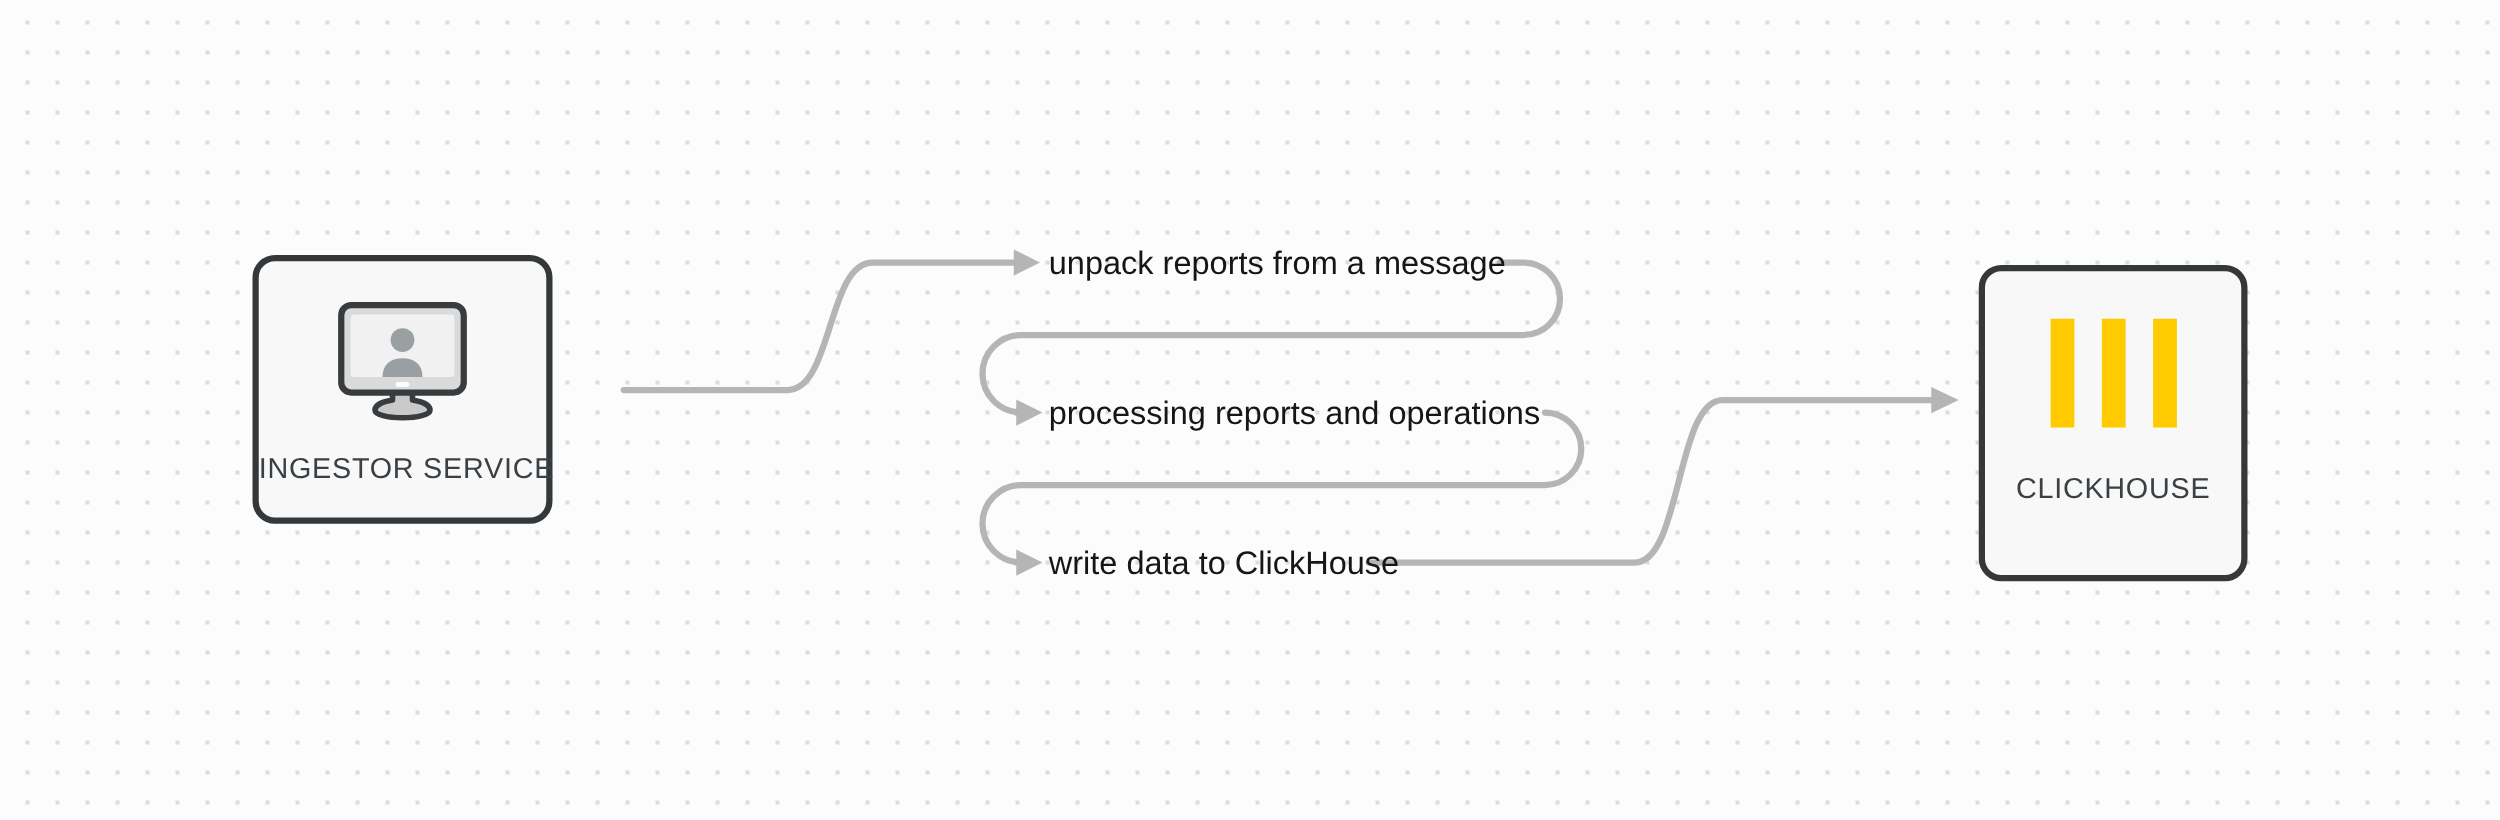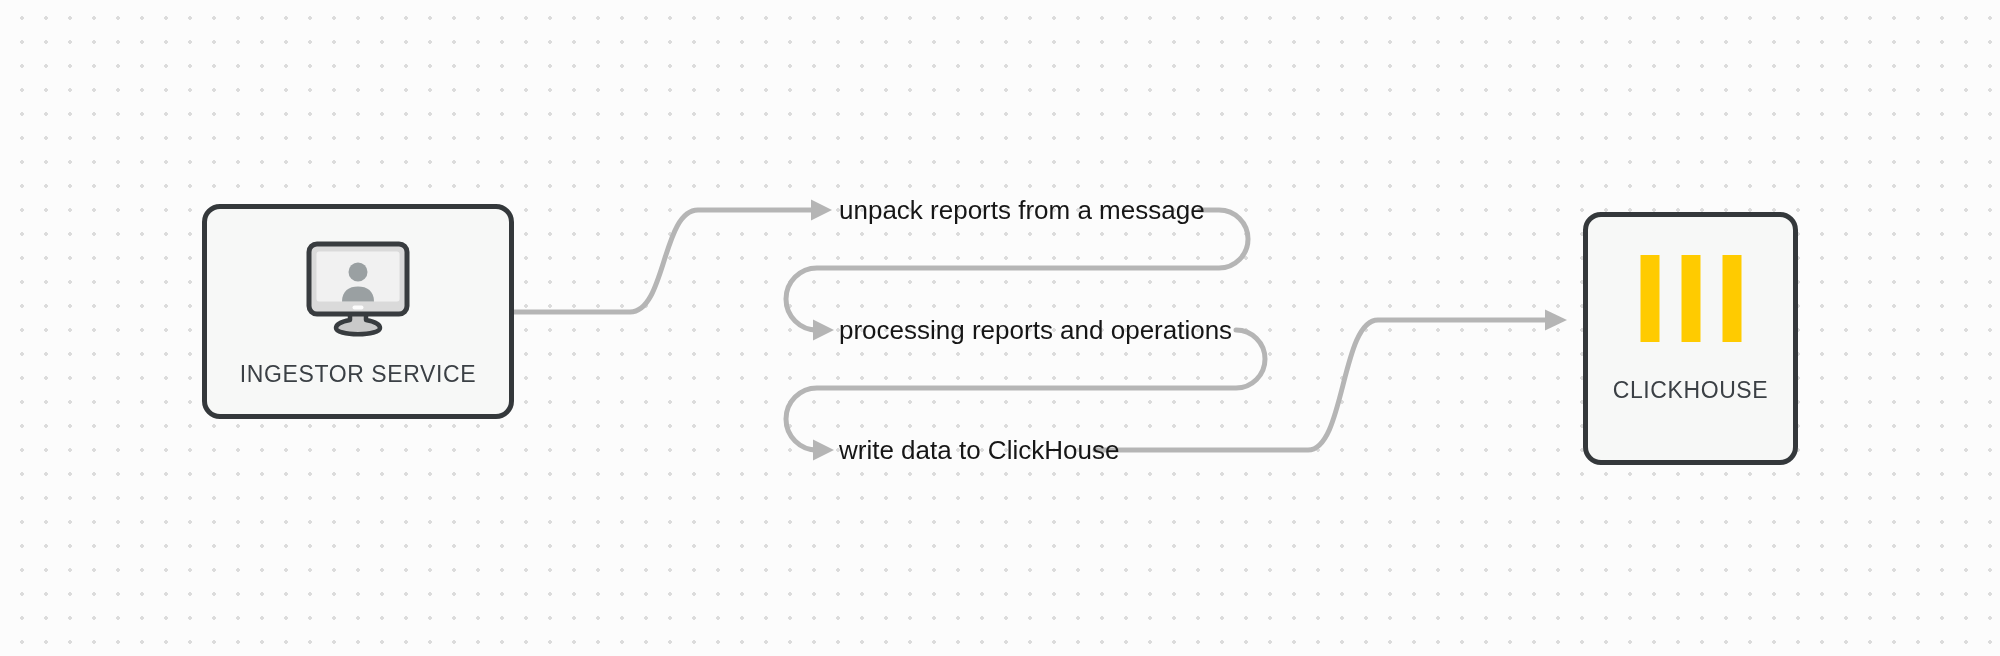--- a/index.html
+++ b/index.html
@@ -40,21 +40,21 @@
     stroke-linecap: round;
     stroke-linejoin: round;
   }
   .connectors polygon { fill: var(--connector-color); }
   .node {
     position: absolute;
     background: var(--node-fill);
     border: 5px solid var(--border-color);
     border-radius: 18px;
   }
-  .node-ingestor { left: 202px; top: 204px; width: 312px; height: 215px; }
+  .node-ingestor { left: 202px; top: 204px; width: 240px; height: 215px; }
   .node-clickhouse { left: 1583px; top: 212px; width: 215px; height: 253px; }
   .node-icon {
     position: absolute;
     left: 50%;
     transform: translateX(-50%);
   }
   .monitor-icon { top: 32px; }
   .node-label {
     position: absolute;
     width: 100%;

